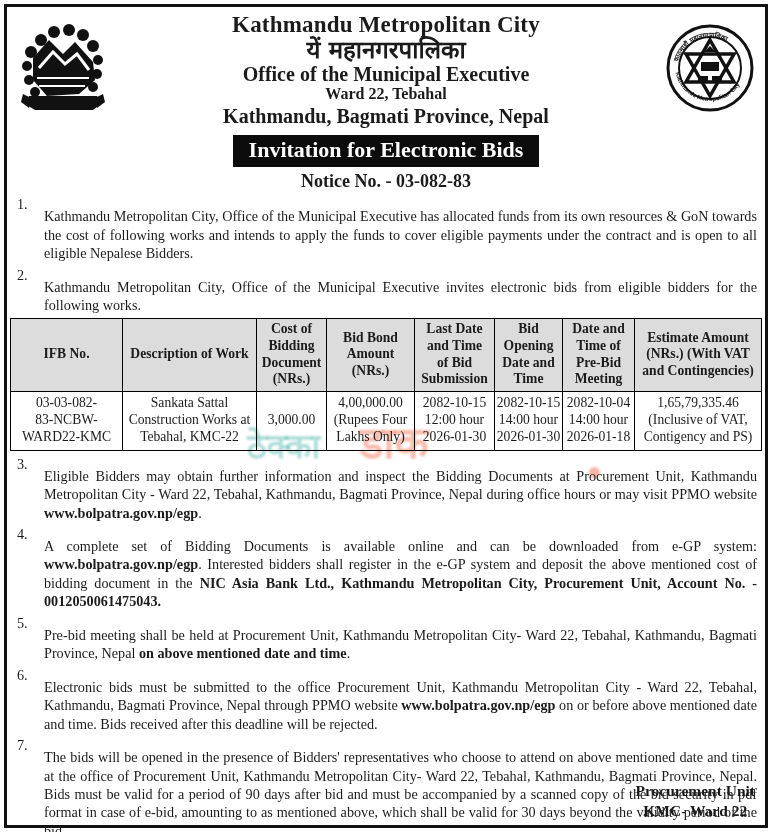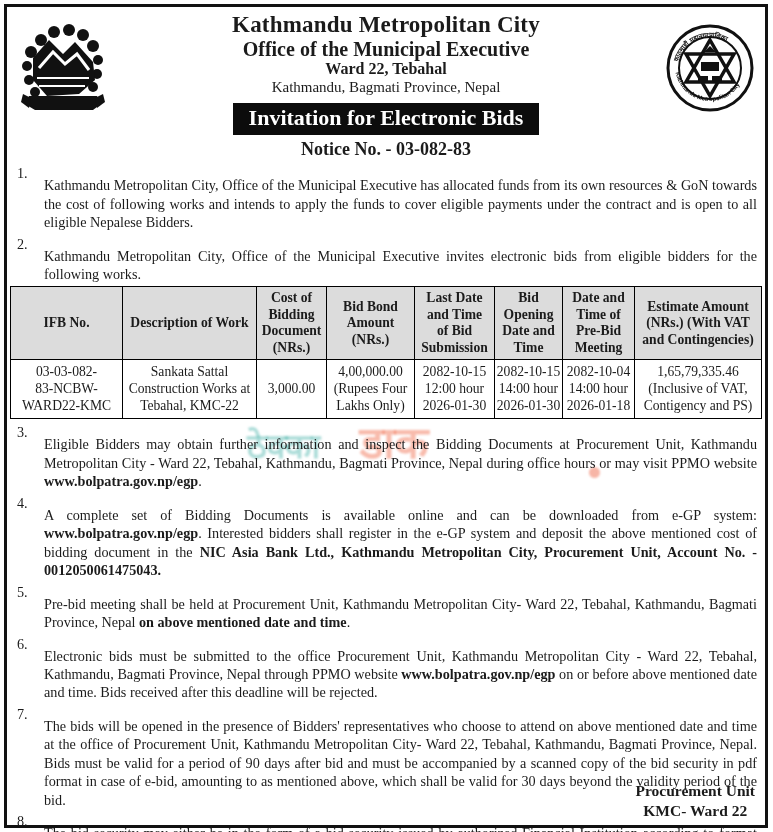--- a/index.html
+++ b/index.html
@@ -9,21 +9,21 @@
   }
   .page {
     position:absolute; left:4px; top:4px; right:5px; bottom:4px;
     border:3px solid #111; background:#fff;
   }
   .header { text-align:center; position:relative; z-index:1; }
   .h-title   { font-size:23px; font-weight:bold; margin-top:5px; letter-spacing:.2px; }
   .h-nepali  { font-size:24px; font-weight:bold; line-height:1.05; font-family:"DejaVu Sans", sans-serif; }
   .h-office  { font-size:20px; font-weight:bold; line-height:1.1; }
   .h-ward    { font-size:16px; font-weight:bold; line-height:1.15; }
-  .h-address { font-size:15px; font-weight:normal; line-height:1.2; }
+  .h-address { font-size:20px; font-weight:bold; line-height:1.2; }
   .banner-wrap { margin-top:7px;border-radius:15px; }
   .banner {
     display:inline-block; background:#0c0c0c; color:#fff;
     font-size:22px; font-weight:bold; padding:2px 16px 4px;
   }
   .notice-no { font-size:18px; font-weight:bold; margin-top:5px; line-height:1.1; }
   .pub-date  { font-size:15px; font-weight:bold; line-height:1.25; }
 
   .logo { position:absolute; top:6px; }
   .logo-left  { left:12px; }
@@ -120,20 +120,21 @@
         <text font-size="6.5" font-family="DejaVu Sans, sans-serif" fill="#111" font-weight="bold">
           <textPath href="#arcTop" startOffset="8%">काठमाडौं महानगरपालिका</textPath>
         </text>
         <text font-size="6" font-family="Liberation Sans, sans-serif" fill="#111" font-weight="bold">
           <textPath href="#arcBot" startOffset="6%">Kathmandu Metropolitan City</textPath>
         </text>
       </svg>
     </div>
 
     <div class="h-title">Kathmandu Metropolitan City</div>
+    <div class="h-nepali">यें महानगरपालिका</div>
     <div class="h-office">Office of the Municipal Executive</div>
     <div class="h-ward">Ward 22, Tebahal</div>
     <div class="h-address">Kathmandu, Bagmati Province, Nepal</div>
 
     <div class="banner-wrap">
       <span class="banner">Invitation for Electronic Bids</span>
     </div>
 
     <div class="notice-no">Notice No. - 03-082-83</div>
   </div>

